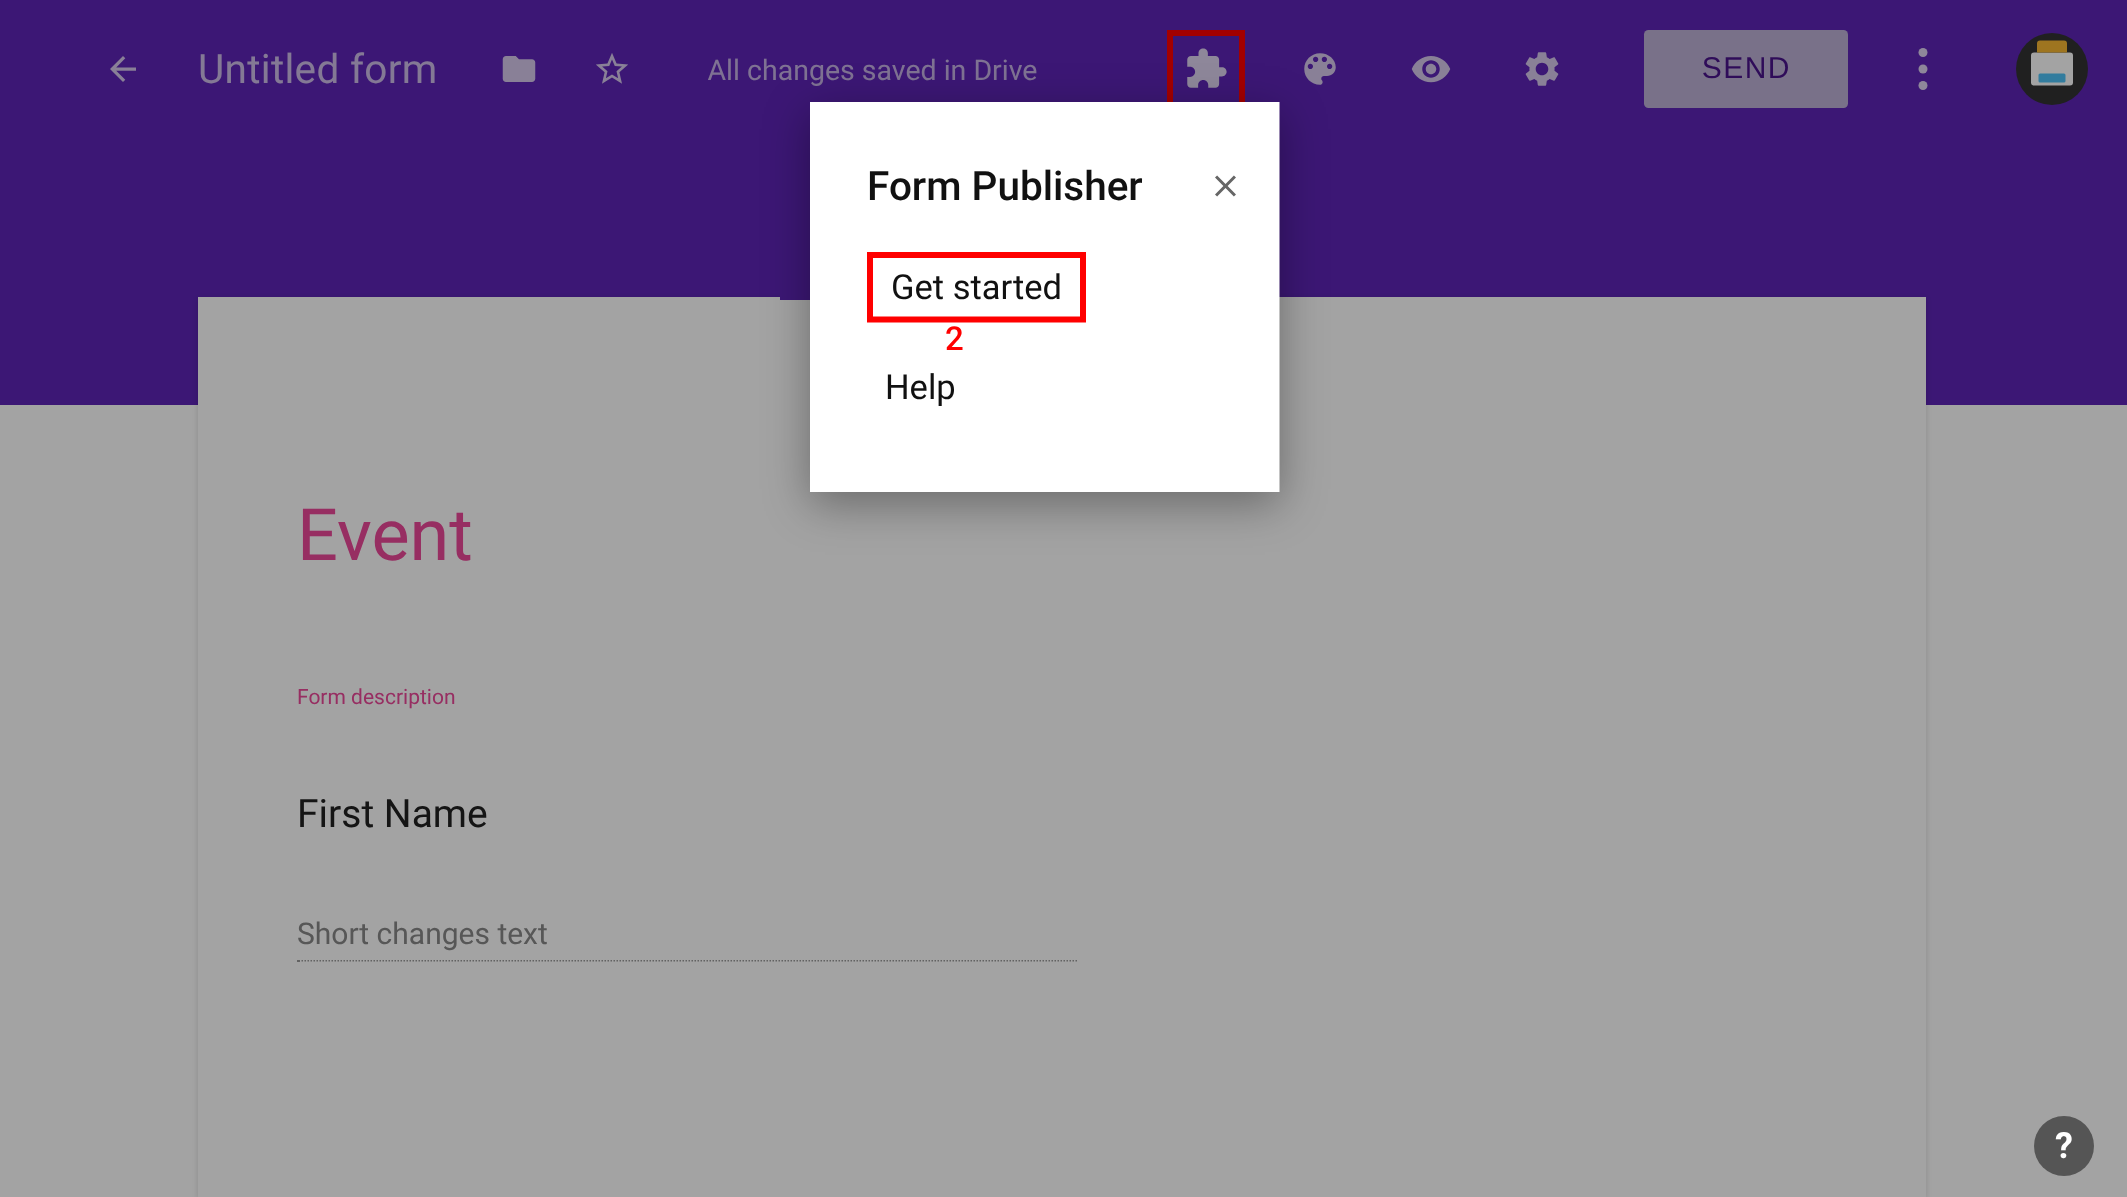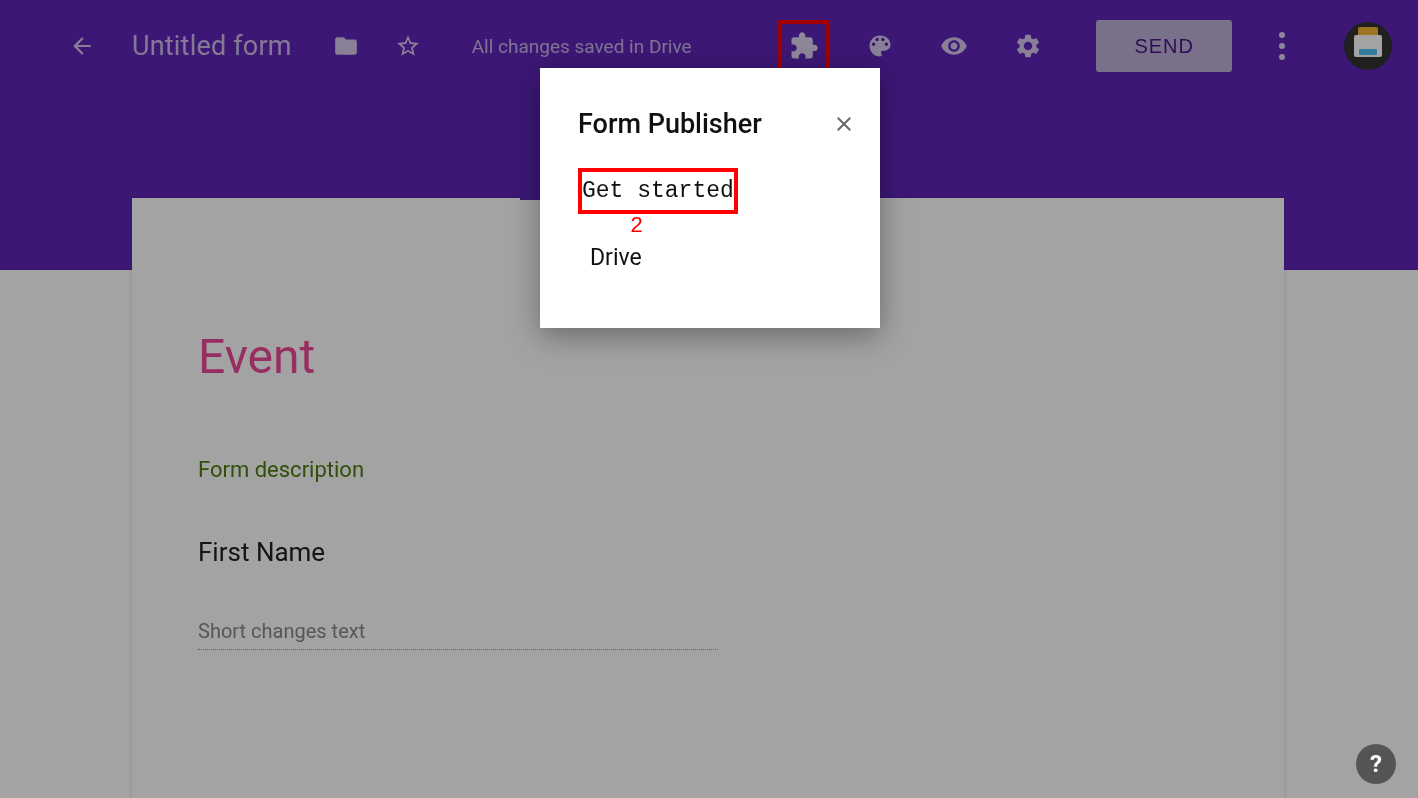--- a/index.html
+++ b/index.html
@@ -70,48 +70,48 @@
     background:#fff; box-shadow:0 1px 4px rgba(0,0,0,0.15);
     padding:64px 66px 0 66px;
   }
   .card-accent {
     position:absolute; left:388px; top:-4px; width:120px; height:6px; background:#5e25b7;
   }
   .form-title {
     font-size:48px; font-weight:400; color:#ec4899; margin-top:66px;
   }
   .form-desc {
-    margin-top:72px; font-size:22px; color:#4d7c0f;
+    margin-top:72px; font-size:14px; color:#ec4899;
   }
   .q-block { margin-top:55px; }
   .q-label { font-size:26px; color:#222; }
   .answer-line {
     margin-top:52px; width:520px;
     border-bottom:1px dotted #999; padding-bottom:6px;
     font-size:20px; color:#888;
   }
 
   
   .popup {
-    position:absolute; left:540px; top:68px; width:340px; height:260px;
+    position:absolute; left:540px; top:68px; width:313px; height:260px;
     background:#fff; box-shadow:0 8px 28px rgba(0,0,0,0.35); z-index:100;
     padding:40px 0 0 0;
   }
   .popup-header {
     display:flex; align-items:center; gap:18px; padding:0 22px 0 38px;
   }
   .popup-title { font-size:27px; font-weight:500; color:#111; flex:1; }
   .popup-close { width:28px; height:28px; color:#666; cursor:pointer; display:flex; align-items:center; justify-content:center;}
   .popup-close svg { width:24px; height:24px; fill:currentColor; }
 
   .popup-items { margin-top:28px; display:flex; flex-direction:column; gap:24px; padding-left:38px; align-items:flex-start;}
   .popup-item {
     font-size:23px; color:#111; cursor:pointer; padding:6px 12px;
   }
-  .popup-item.highlight { border:4px solid #ff0000; padding:6px 0; position:relative;font-family:Liberation Mono, monospace; }
+  .popup-item.highlight { border:4px solid #ff0000; padding:6px 12px; position:relative; }
   .callout-2 {
     position:absolute; left:48px; top:42px; color:#ff0000; font-size:22px; font-weight:500;
   }
 
   
   .help-fab {
     position:absolute; right:22px; bottom:14px; width:40px; height:40px;
     border-radius:50%; background:#555; color:#fff; display:flex; align-items:center; justify-content:center;
     z-index:120; font-size:24px; font-weight:700; cursor:pointer;
   }
@@ -203,18 +203,18 @@
           <path d="M19 6.41 17.59 5 12 10.59 6.41 5 5 6.41 10.59 12 5 17.59 6.41 19 12 13.41 17.59 19 19 17.59 13.41 12z"></path>
         </svg>
     </div>
   </div>
   <div class="popup-items">
     <div class="popup-item highlight">
       <span>Get started</span>
       <div class="callout-2">2</div>
     </div>
     <div class="popup-item">
-      <span>Drive</span>
+      <span>Help</span>
     </div>
   </div>
 </div>
 
 <div class="help-fab">?</div>
 
 </body></html>

